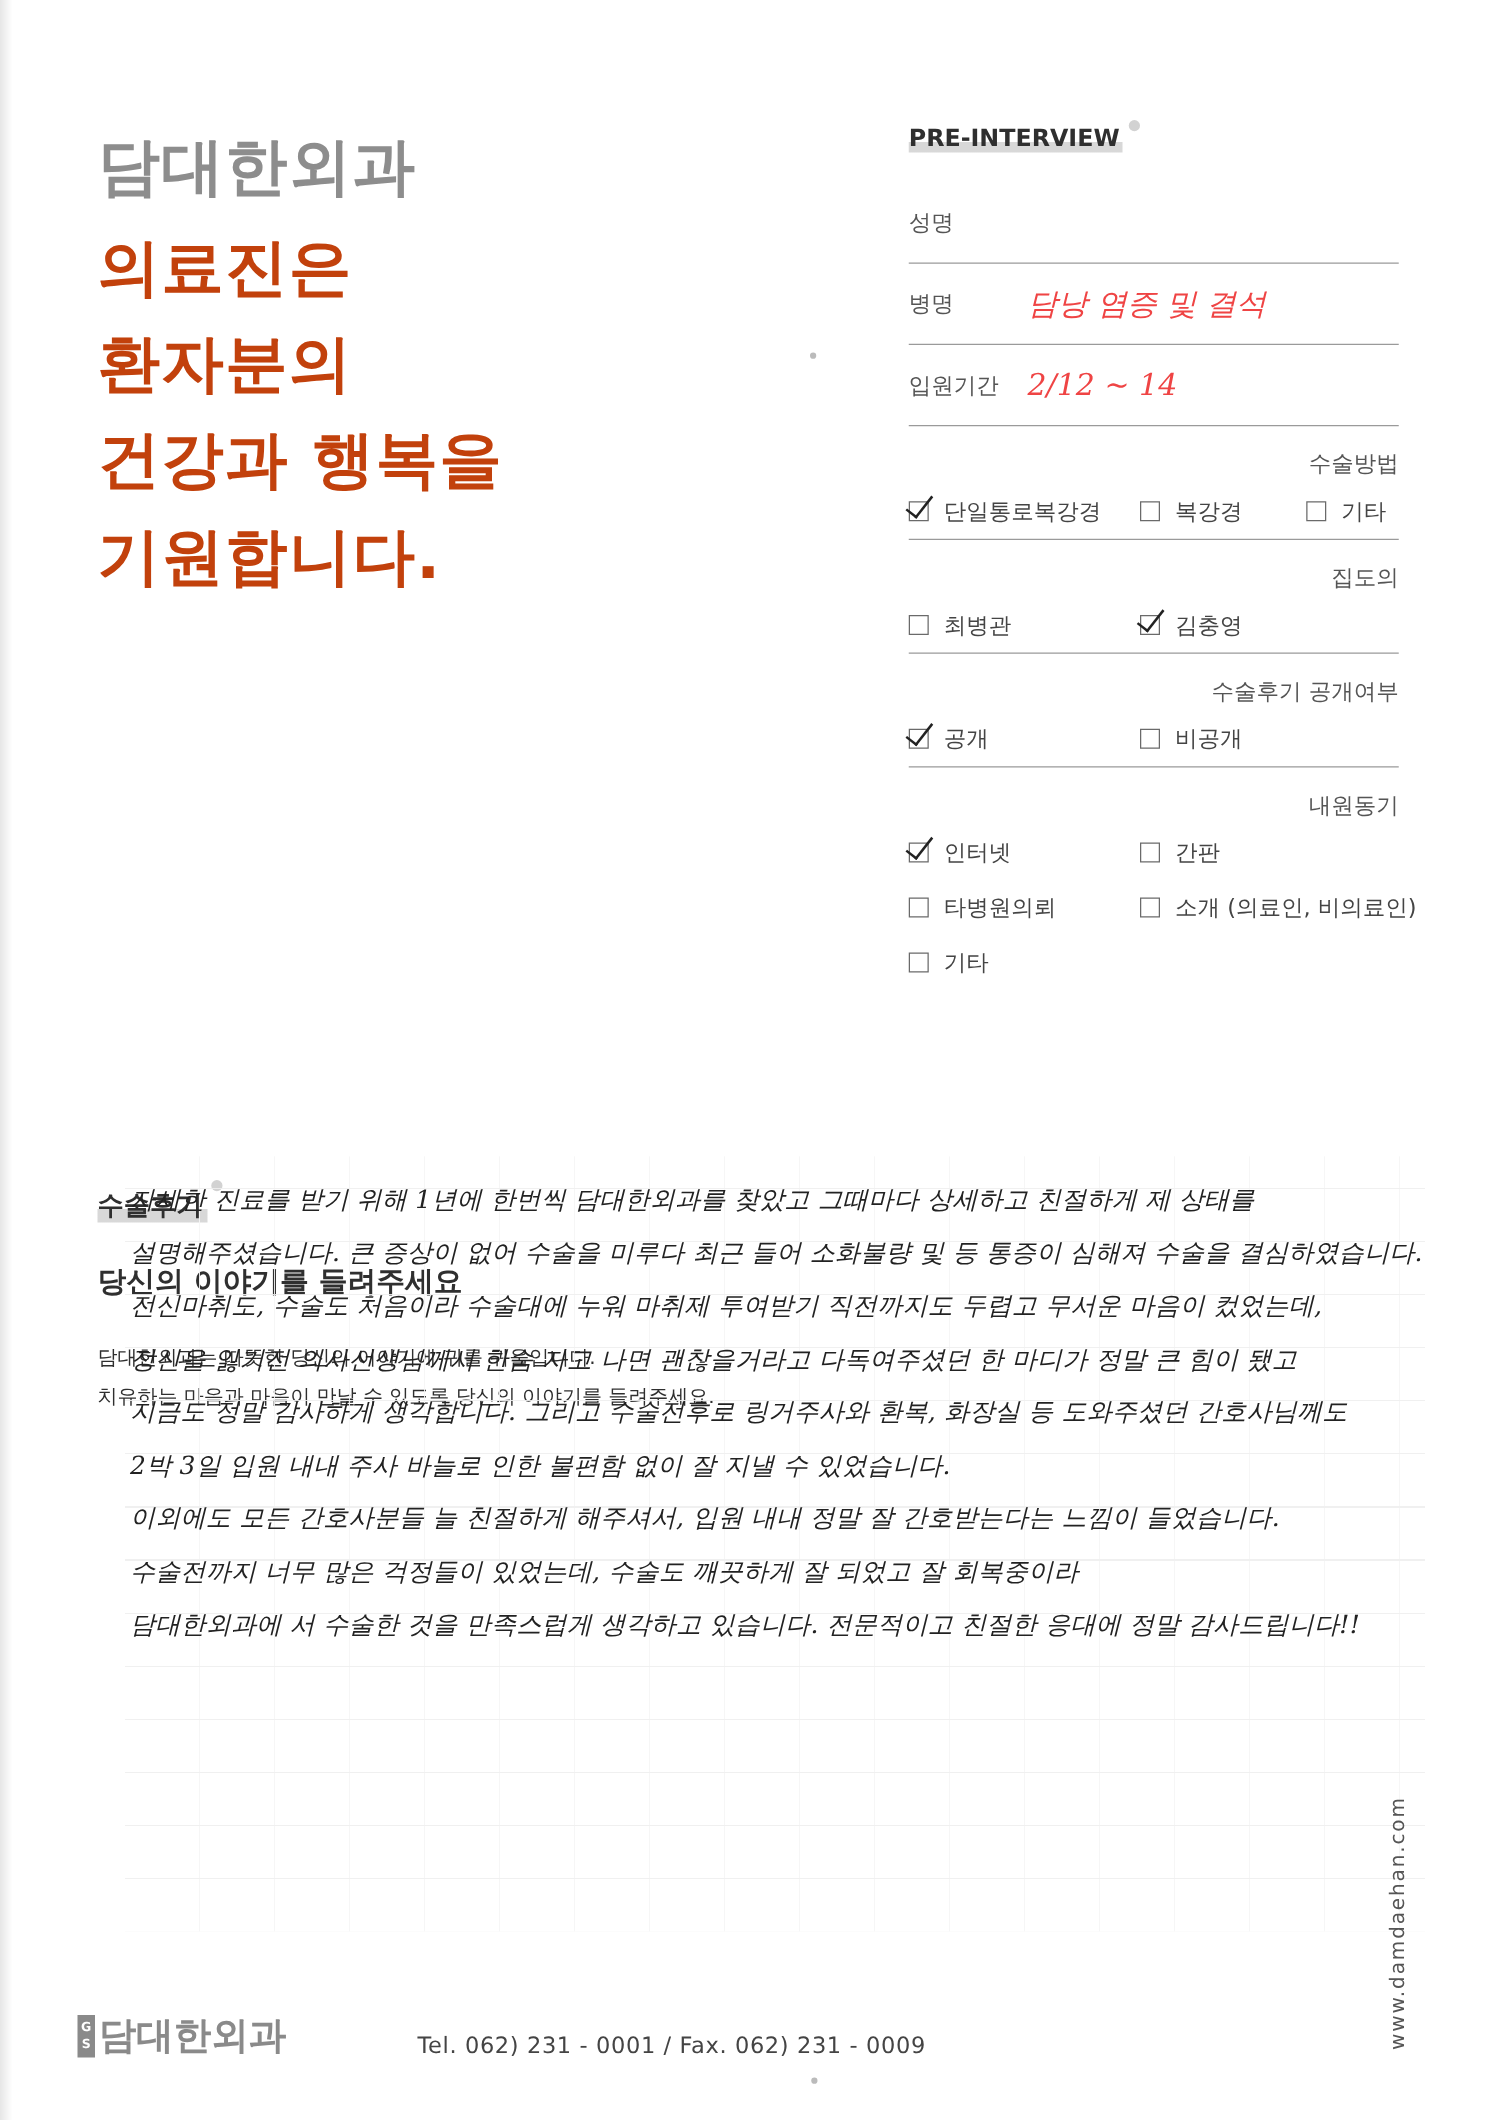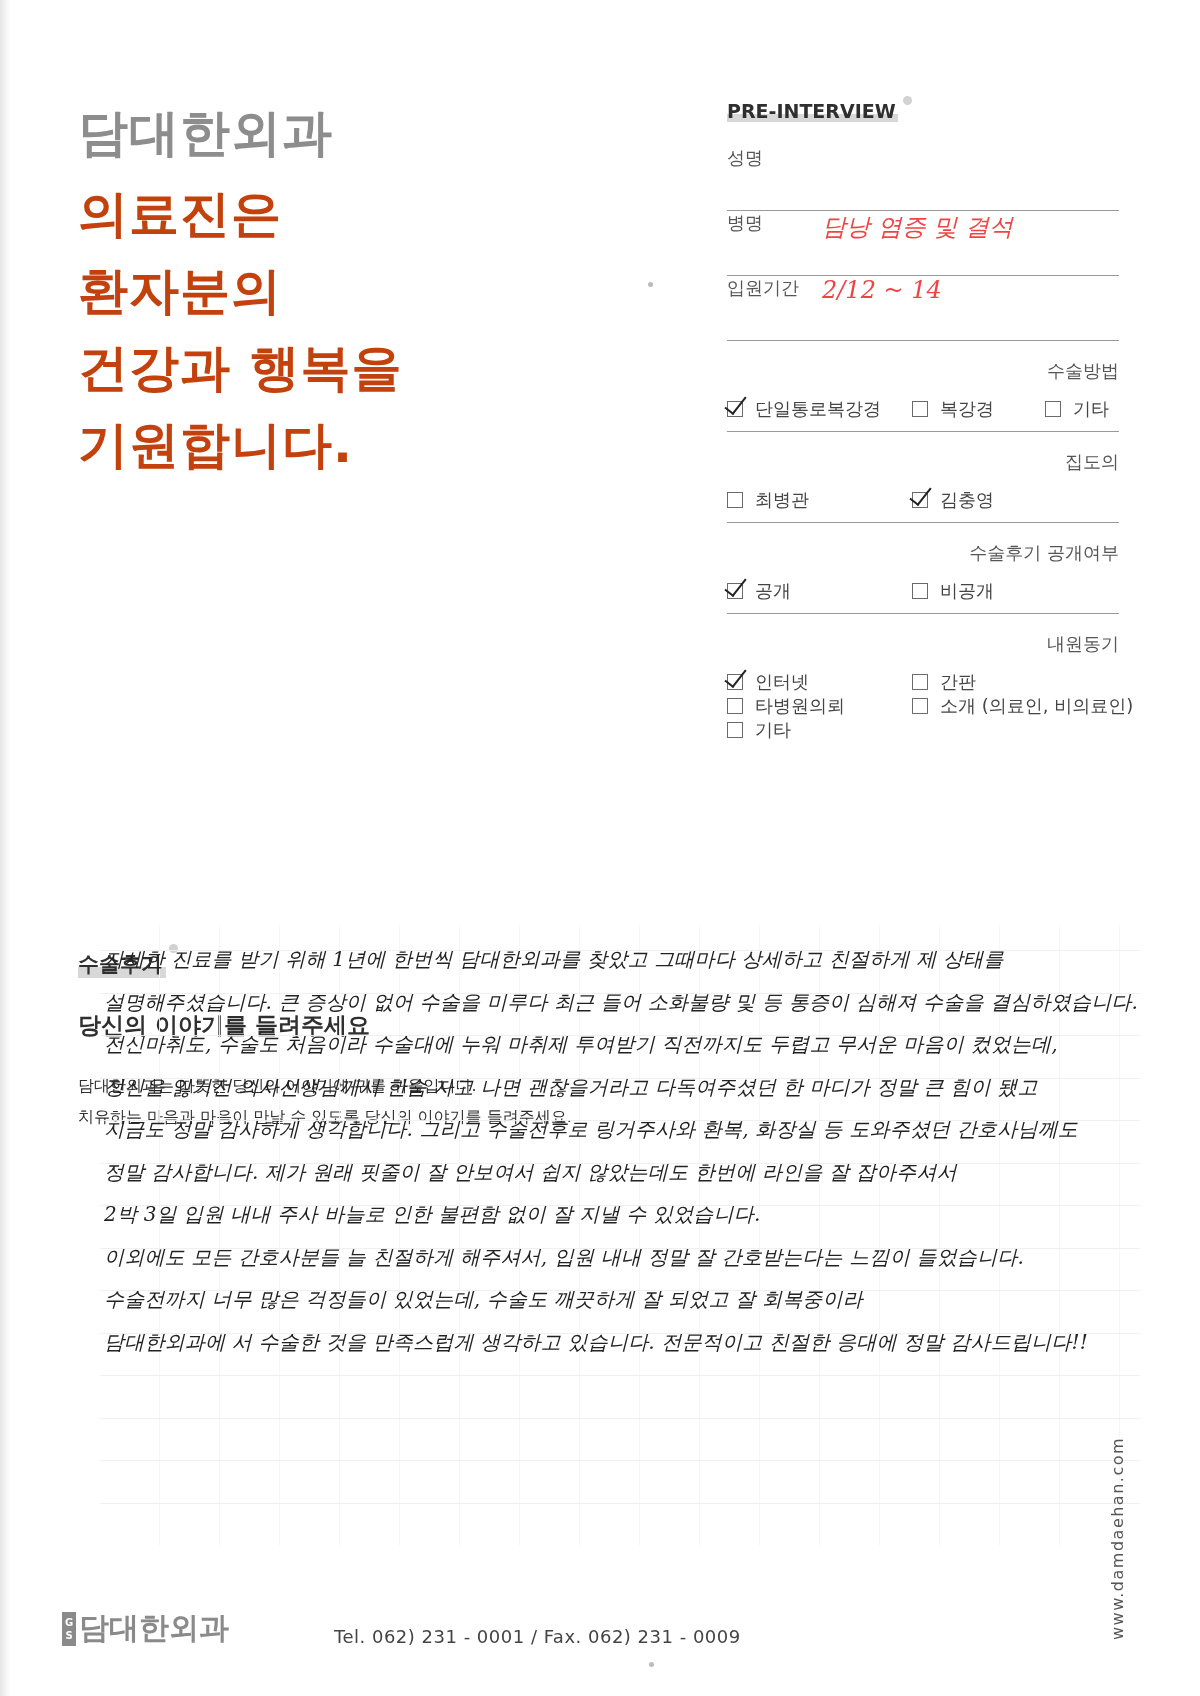--- a/index.html
+++ b/index.html
@@ -22,26 +22,26 @@
   .hl-dot { position: absolute; width: 9px; height: 9px; border-radius: 50%; background: #d2d2d2; top: -6px; right: -12px; }
   .review-sub { position: absolute; left: 78px; top: 1010px; font-size: 23px; font-weight: bold; color: #2f2f2f; }
   .review-desc { position: absolute; left: 78px; top: 1070px; font-size: 16px; color: #2f2f2f; line-height: 31px; }
 
   .pre { position: absolute; left: 727px; top: 100px; width: 392px; }
   .pre-title-wrap { position: relative; display: inline-block; margin-bottom: 24px; }
   .pre-title { font-size: 19px; font-weight: bold; color: #2f2f2f;
     background: linear-gradient(transparent 62%, #d8d8d8 62%); padding-right: 2px; }
   .pre .hl-dot { top: -4px; right: -14px; }
   .row { border-bottom: 1.5px solid #9a9a9a; position: relative; }
-  .field-row { height: 64px; display: flex; }
+  .field-row { height: 64px; display: flex; align-items: center; }
   .field-label { width: 95px; font-size: 18px; color: #555; }
   .hand { font-family: "DejaVu Serif", serif; font-style: italic; font-size: 24px; color: #ef4444; }
   .group-row { padding-top: 18px; padding-bottom: 10px; text-align: right; }
   .group-label { font-size: 18px; color: #555; margin-bottom: 14px; }
-  .opts { display: flex; flex-wrap: wrap; }
+  .opts { display: flex; flex-wrap: wrap; row-gap: 20px; }
   .opt { display: flex; align-items: center; font-size: 18px; color: #444; white-space: nowrap; }
   .opt.w3a { width: 185px; } .opt.w3b { width: 133px; } .opt.w3c { width: 74px; }
   .opt.w2 { width: 185px; }
   .box { width: 14px; height: 14px; border: 1.5px solid #6a6a6a; margin-right: 12px; position: relative; flex: 0 0 auto; }
   .box.checked::after { content: ""; position: absolute; left: 2px; top: -10px; width: 9px; height: 20px;
     border-right: 2.5px solid #222; border-bottom: 2.5px solid #222; transform: rotate(38deg); }
   .opt-label { }
   .row.last { border-bottom: none; }
 
   .letter { position: absolute; left: 104px; top: 938px; width: 1060px; }
@@ -176,21 +176,20 @@
   </div>
 </div>
 
 <div class="grid"></div>
 <div class="letter">
   <div class="letter-line">자세한 진료를 받기 위해 1년에 한번씩 담대한외과를 찾았고 그때마다 상세하고 친절하게 제 상태를</div>
   <div class="letter-line">설명해주셨습니다. 큰 증상이 없어 수술을 미루다 최근 들어 소화불량 및 등 통증이 심해져 수술을 결심하였습니다.</div>
   <div class="letter-line">전신마취도, 수술도 처음이라 수술대에 누워 마취제 투여받기 직전까지도 두렵고 무서운 마음이 컸었는데,</div>
   <div class="letter-line">정신을 잃기전 의사선생님께서 한숨 자고 나면 괜찮을거라고 다독여주셨던 한 마디가 정말 큰 힘이 됐고</div>
   <div class="letter-line">지금도 정말 감사하게 생각합니다. 그리고 수술전후로 링거주사와 환복, 화장실 등 도와주셨던 간호사님께도</div>
-  <div class="letter-line">정말 감사합니다. 제가 원래 핏줄이 잘 안보여서 쉽지 않았는데도 한번에 라인을 잘 잡아주셔서</div>
   <div class="letter-line">2박 3일 입원 내내 주사 바늘로 인한 불편함 없이 잘 지낼 수 있었습니다.</div>
   <div class="letter-line">이외에도 모든 간호사분들 늘 친절하게 해주셔서, 입원 내내 정말 잘 간호받는다는 느낌이 들었습니다.</div>
   <div class="letter-line">수술전까지 너무 많은 걱정들이 있었는데,   수술도 깨끗하게 잘 되었고 잘 회복중이라</div>
   <div class="letter-line">담대한외과에 서 수술한 것을 만족스럽게 생각하고 있습니다. 전문적이고 친절한 응대에 정말 감사드립니다!!</div>
 </div>
 
 <div class="footer-logo">
   <div class="gs-badge">
     <span>G</span>
     <span>S</span>

